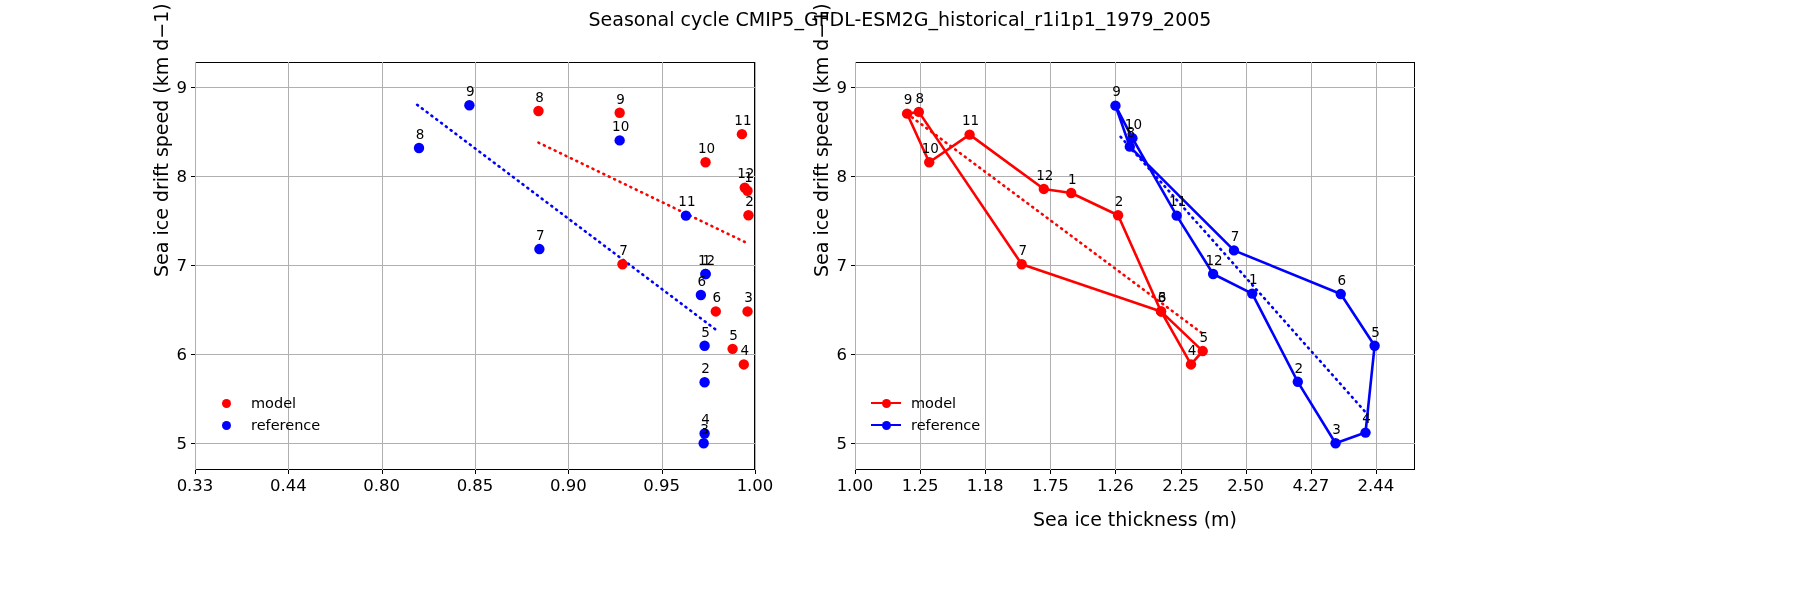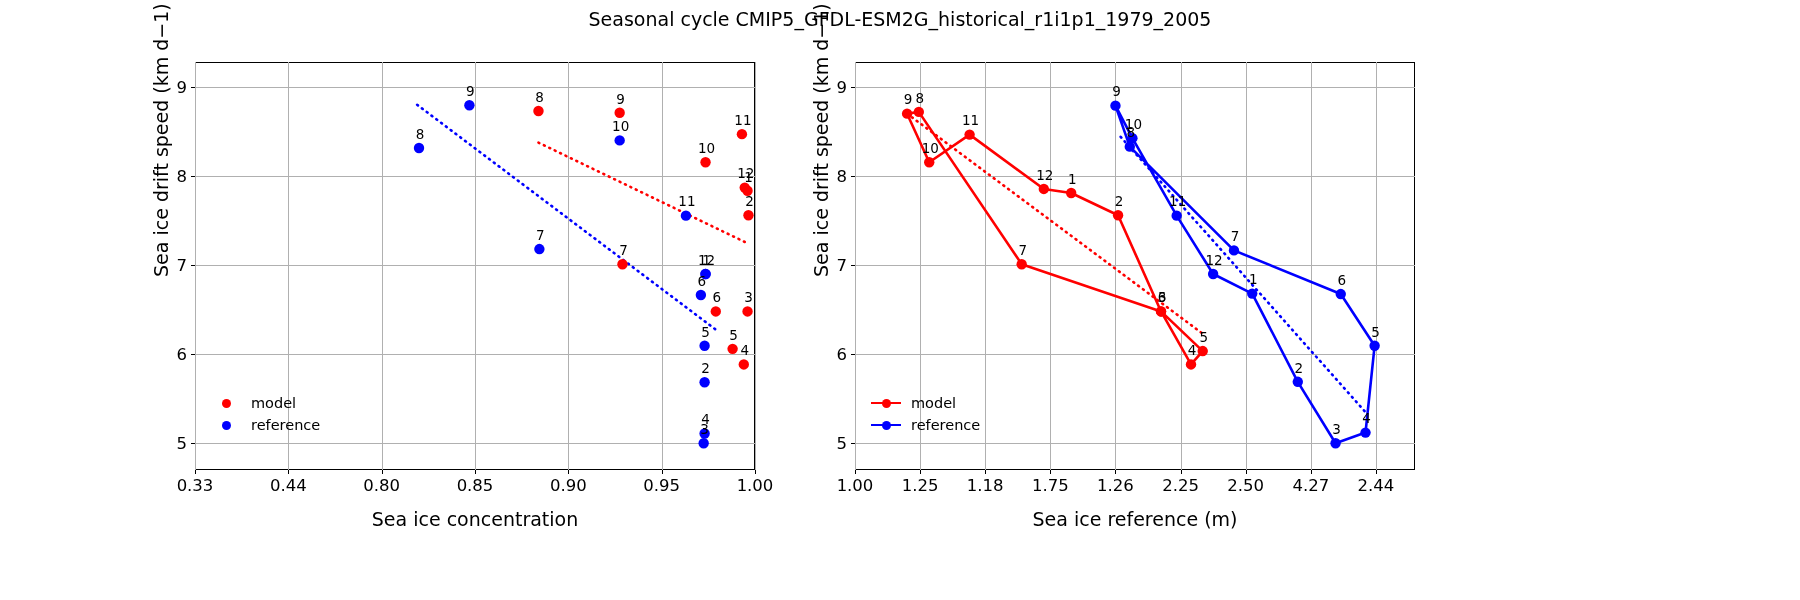--- a/index.html
+++ b/index.html
@@ -289,21 +289,20 @@
         <div class="tick-label ytick" style="top: 381.275px; left: -30px; width: 22px;">5</div>
         <div class="tick-mark ytick-mark" style="top: 292.192px;"></div>
         <div class="tick-label ytick" style="top: 292.192px; left: -30px; width: 22px;">6</div>
         <div class="tick-mark ytick-mark" style="top: 203.109px;"></div>
         <div class="tick-label ytick" style="top: 203.109px; left: -30px; width: 22px;">7</div>
         <div class="tick-mark ytick-mark" style="top: 114.026px;"></div>
         <div class="tick-label ytick" style="top: 114.026px; left: -30px; width: 22px;">8</div>
         <div class="tick-mark ytick-mark" style="top: 24.9432px;"></div>
         <div class="tick-label ytick" style="top: 24.9432px; left: -30px; width: 22px;">9</div>
       </div>
-    <div class="xlabel">Sea ice concentration</div>
   </div>
   <div class="ylabel" id="ylabel-left" style="top: 277px;">Sea ice drift speed (km d−1)</div>
 
   <div class="panel" id="panel-right">
     <div class="axes-frame"></div>
     <div class="gridlines" id="grid-right">
         <div class="vline" style="left: 0px;"></div>
         <div class="vline" style="left: 65.1163px;"></div>
         <div class="vline" style="left: 130.233px;"></div>
         <div class="vline" style="left: 195.349px;"></div>
@@ -417,17 +416,17 @@
         <div class="tick-label ytick" style="top: 381.275px; left: -30px; width: 22px;">5</div>
         <div class="tick-mark ytick-mark" style="top: 292.192px;"></div>
         <div class="tick-label ytick" style="top: 292.192px; left: -30px; width: 22px;">6</div>
         <div class="tick-mark ytick-mark" style="top: 203.109px;"></div>
         <div class="tick-label ytick" style="top: 203.109px; left: -30px; width: 22px;">7</div>
         <div class="tick-mark ytick-mark" style="top: 114.026px;"></div>
         <div class="tick-label ytick" style="top: 114.026px; left: -30px; width: 22px;">8</div>
         <div class="tick-mark ytick-mark" style="top: 24.9432px;"></div>
         <div class="tick-label ytick" style="top: 24.9432px; left: -30px; width: 22px;">9</div>
       </div>
-    <div class="xlabel">Sea ice reference (m)</div>
+    <div class="xlabel">Sea ice thickness (m)</div>
   </div>
   <div class="ylabel" id="ylabel-right" style="top: 277px;">Sea ice drift speed (km d−1)</div>
 
 </div>
 
 </body></html>

